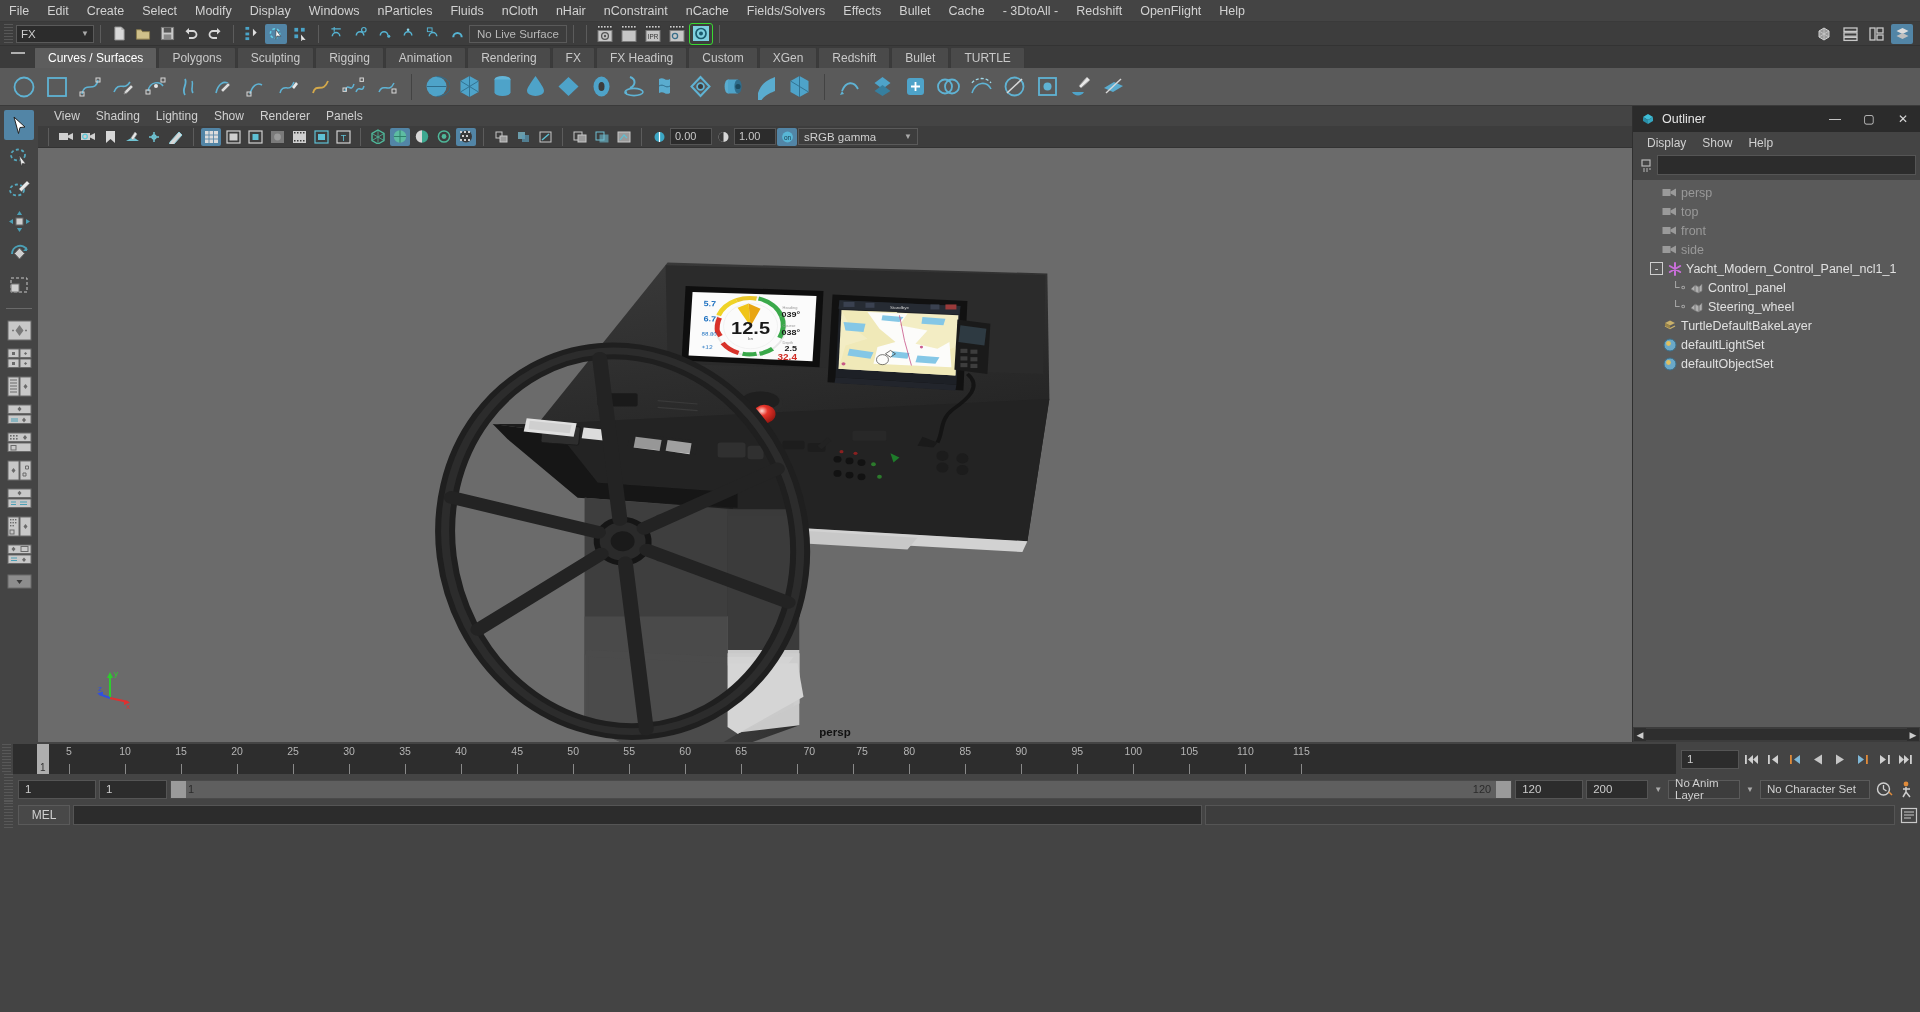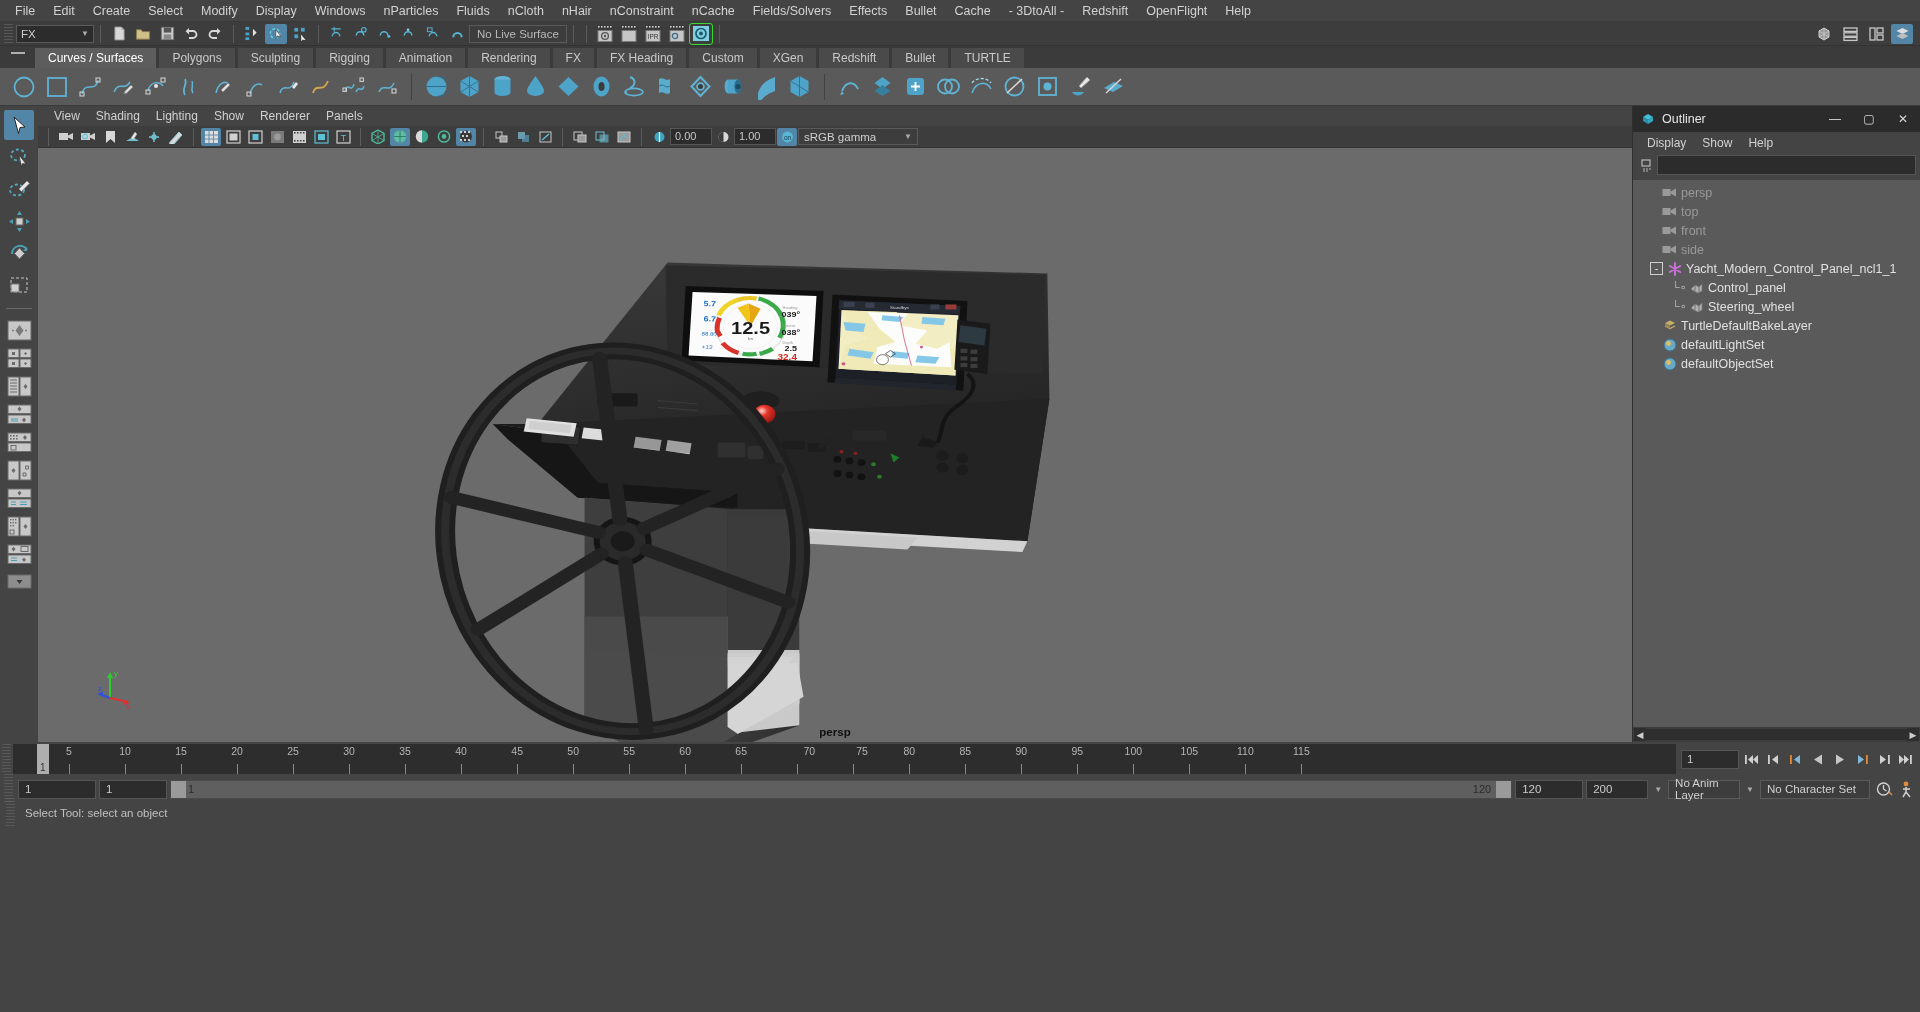--- a/index.html
+++ b/index.html
@@ -6,21 +6,21 @@
   html,body { width:1920px; height:1012px; overflow:hidden; }
   body {
     font-family: "Liberation Sans", sans-serif;
     background:#444444; color:#cfcfcf; font-size:13px;
     -webkit-font-smoothing: antialiased;
   }
   .app { position:relative; width:1920px; height:1012px; background:#444; }
 
   
   .menubar { height:22px; background:#444444; display:flex; align-items:center;
-             padding-left:6px; border-bottom:1px solid #3a3a3a; }
+             padding-left:0; border-bottom:1px solid #3a3a3a; }
   .menubar .mi { padding:2px 9px; font-size:12.5px; color:#d2d2d2; white-space:nowrap; line-height:16px;}
 
   
   .statusline { height:24px; background:#3d3d3d; display:flex; align-items:center;
                 padding:0 4px; border-bottom:1px solid #333; position:relative;}
   .sep { width:1px; height:18px; background:#5c5c5c; margin:0 6px; flex:none; }
   .grip { width:9px; height:20px; flex:none; margin-right:3px;
           background-image:repeating-linear-gradient(to bottom,#6d6d6d 0 1px,transparent 1px 3px);
           background-size:2px 3px; background-repeat:repeat; opacity:.55; }
   .menuset { width:78px; height:18px; background:#2c2c2c; border:1px solid #5a5a5a;
@@ -1471,19 +1471,27 @@
         </svg>
     </div>
     <div class="cmdicon">
       <svg width="19" height="18" viewBox="0 0 19 18">
           <circle cx="6" cy="4" r="2.4" fill="#e08b3a"></circle>
           <path d="M6 7v5l-3 5M6 12l4 5M3 9h7" stroke="#cfcfcf" stroke-width="1.5" fill="none"></path>
         </svg>
     </div>
   </div>
 
-
-  <div class="helprow">
+  <div class="cmdrow">
     <div class="tsgrip"></div>
-    <div class="helptext">Select Tool: select an object</div>
+    <div class="mel">MEL</div>
+    <div class="cmdinput"></div>
+    <div class="cmdout"></div>
+    <div class="cmdicon">
+      <svg width="18" height="17" viewBox="0 0 18 17">
+          <rect x="1.5" y="1.5" width="15" height="14" fill="none" stroke="#c8c8c8" stroke-width="1.2"></rect>
+          <path d="M4 5h10M4 8h10M4 11h7" stroke="#c8c8c8" stroke-width="1"></path>
+        </svg>
+    </div>
   </div>
 
+
 </div>
 
 </body></html>

